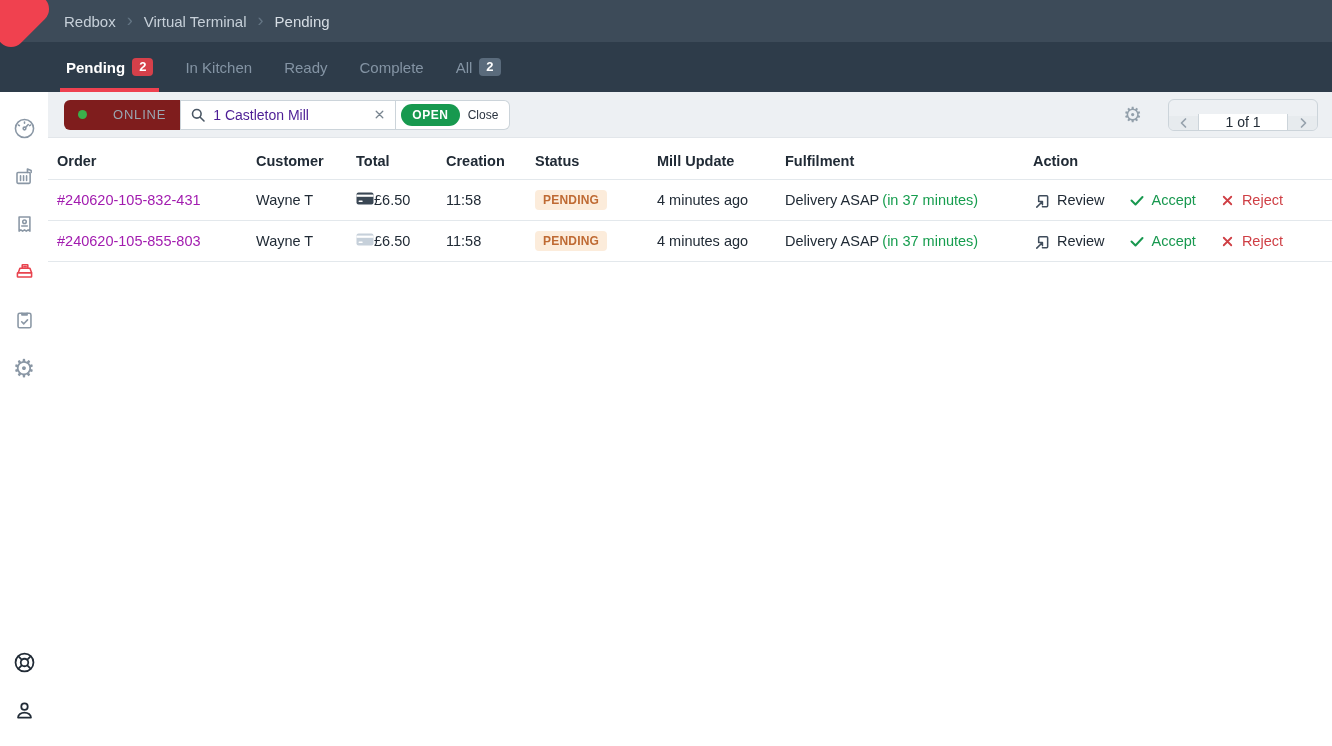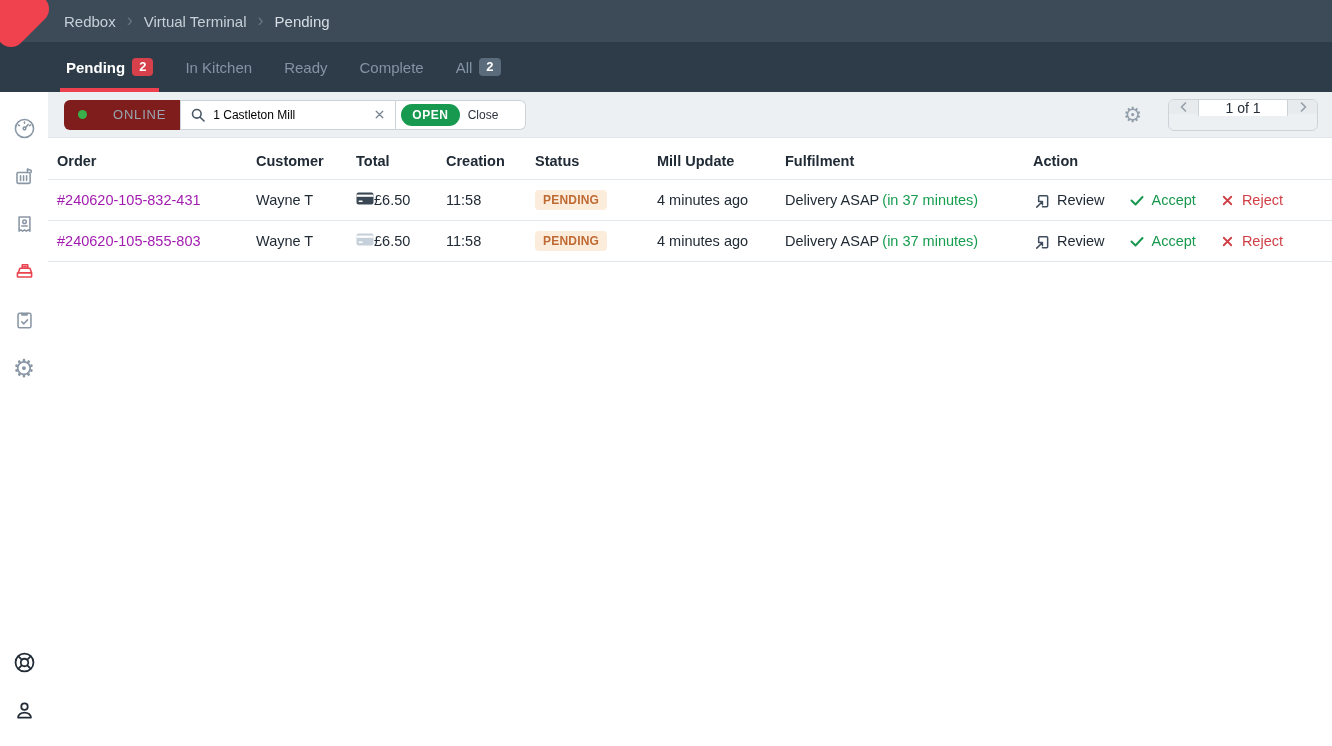--- a/index.html
+++ b/index.html
@@ -37,31 +37,31 @@
 
   
   .toolbar { height:46px; background:#edf0f3; border-bottom:1px solid #e2e6ea; display:flex; align-items:center;
              padding:0 14px 0 16px; }
   .search-group { display:flex; align-items:stretch; height:30px; }
   .online-pill { display:flex; align-items:center; gap:26px; background:#7f1d1d; border-radius:6px 0 0 6px; padding:0 14px; }
   .online-dot { width:9px; height:9px; border-radius:50%; background:#3aaf4a; }
   .online-label { font-size:13px; color:#9aa7b2; letter-spacing:0.8px; }
   .search-box { width:216px; background:#fff; border:1px solid #ccd4da; display:flex; align-items:center;
                 padding:0 8px 0 9px; gap:7px; }
-  .search-box input { border:none; outline:none; flex:1; font-size:12px; color:#000000; min-width:0;
+  .search-box input { border:none; outline:none; flex:1; font-size:14px; color:#4c1d95; min-width:0;
                       font-family:"Liberation Sans", sans-serif; background:transparent; }
   .clear-btn { display:flex; align-items:center; cursor:pointer; }
   .store-btn { display:flex; align-items:center; gap:8px; background:#fff; border:1px solid #ccd4da; border-left:none;
-               border-radius:0 6px 6px 0; padding:0 27px 0 5px; cursor:pointer; }
+               border-radius:0 6px 6px 0; padding:0 11px 0 5px; cursor:pointer; }
   .open-pill { background:#17994f; color:#fff; font-size:12px; font-weight:bold; letter-spacing:0.6px;
                padding:4px 11px; border-radius:999px; }
   .close-label { font-size:12px; color:#2b3440; }
   .toolbar-right { margin-left:auto; display:flex; align-items:center; gap:26px; }
   .gear-btn { font-size:21px; color:#93a0ab; line-height:1; cursor:pointer; }
-  .pager { display:flex; align-items:flex-start; height:32px; border:1px solid #ccd4da; border-radius:6px; overflow:hidden; }
+  .pager { display:flex; align-items:flex-end; height:32px; border:1px solid #ccd4da; border-radius:6px; overflow:hidden; }
   .pager-btn { width:29px; background:#e7ebee; display:flex; align-items:center; justify-content:center; cursor:pointer; }
   .pager-ind { width:90px; background:#fff; border-left:1px solid #ccd4da; border-right:1px solid #ccd4da;
                display:flex; align-items:center; justify-content:center; font-size:14px; color:#242e38; }
 
   
   table.orders { width:100%; border-collapse:collapse; font-size:14.5px; color:#212b36; table-layout:fixed; }
   .orders th { text-align:left; font-weight:bold; padding:15px 8px 10px 8px; border-bottom:1px solid #e3e8ec; }
   .orders td { padding:10px 8px; border-bottom:1px solid #e3e8ec; vertical-align:middle; }
   .orders th:first-child, .orders td:first-child { padding-left:9px; }
   .col-order{width:200px} .col-customer{width:100px} .col-total{width:90px} .col-creation{width:89px}

